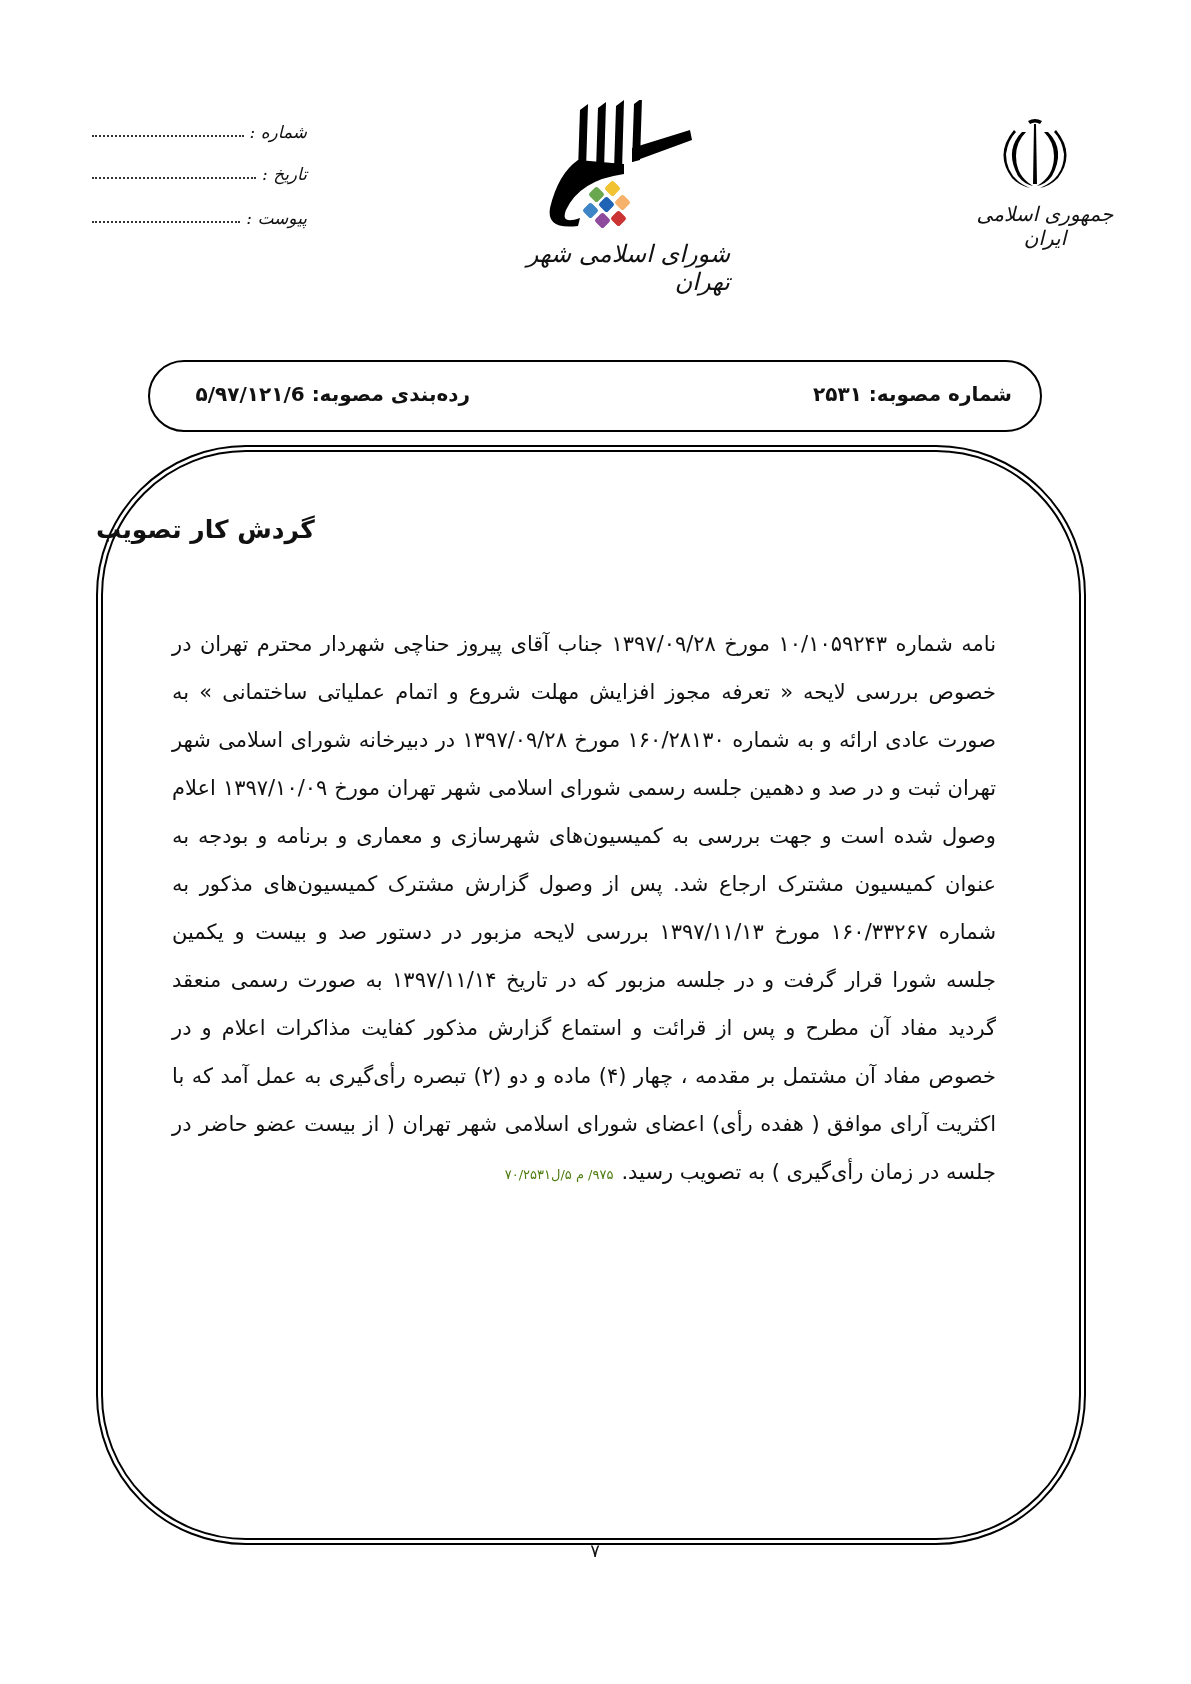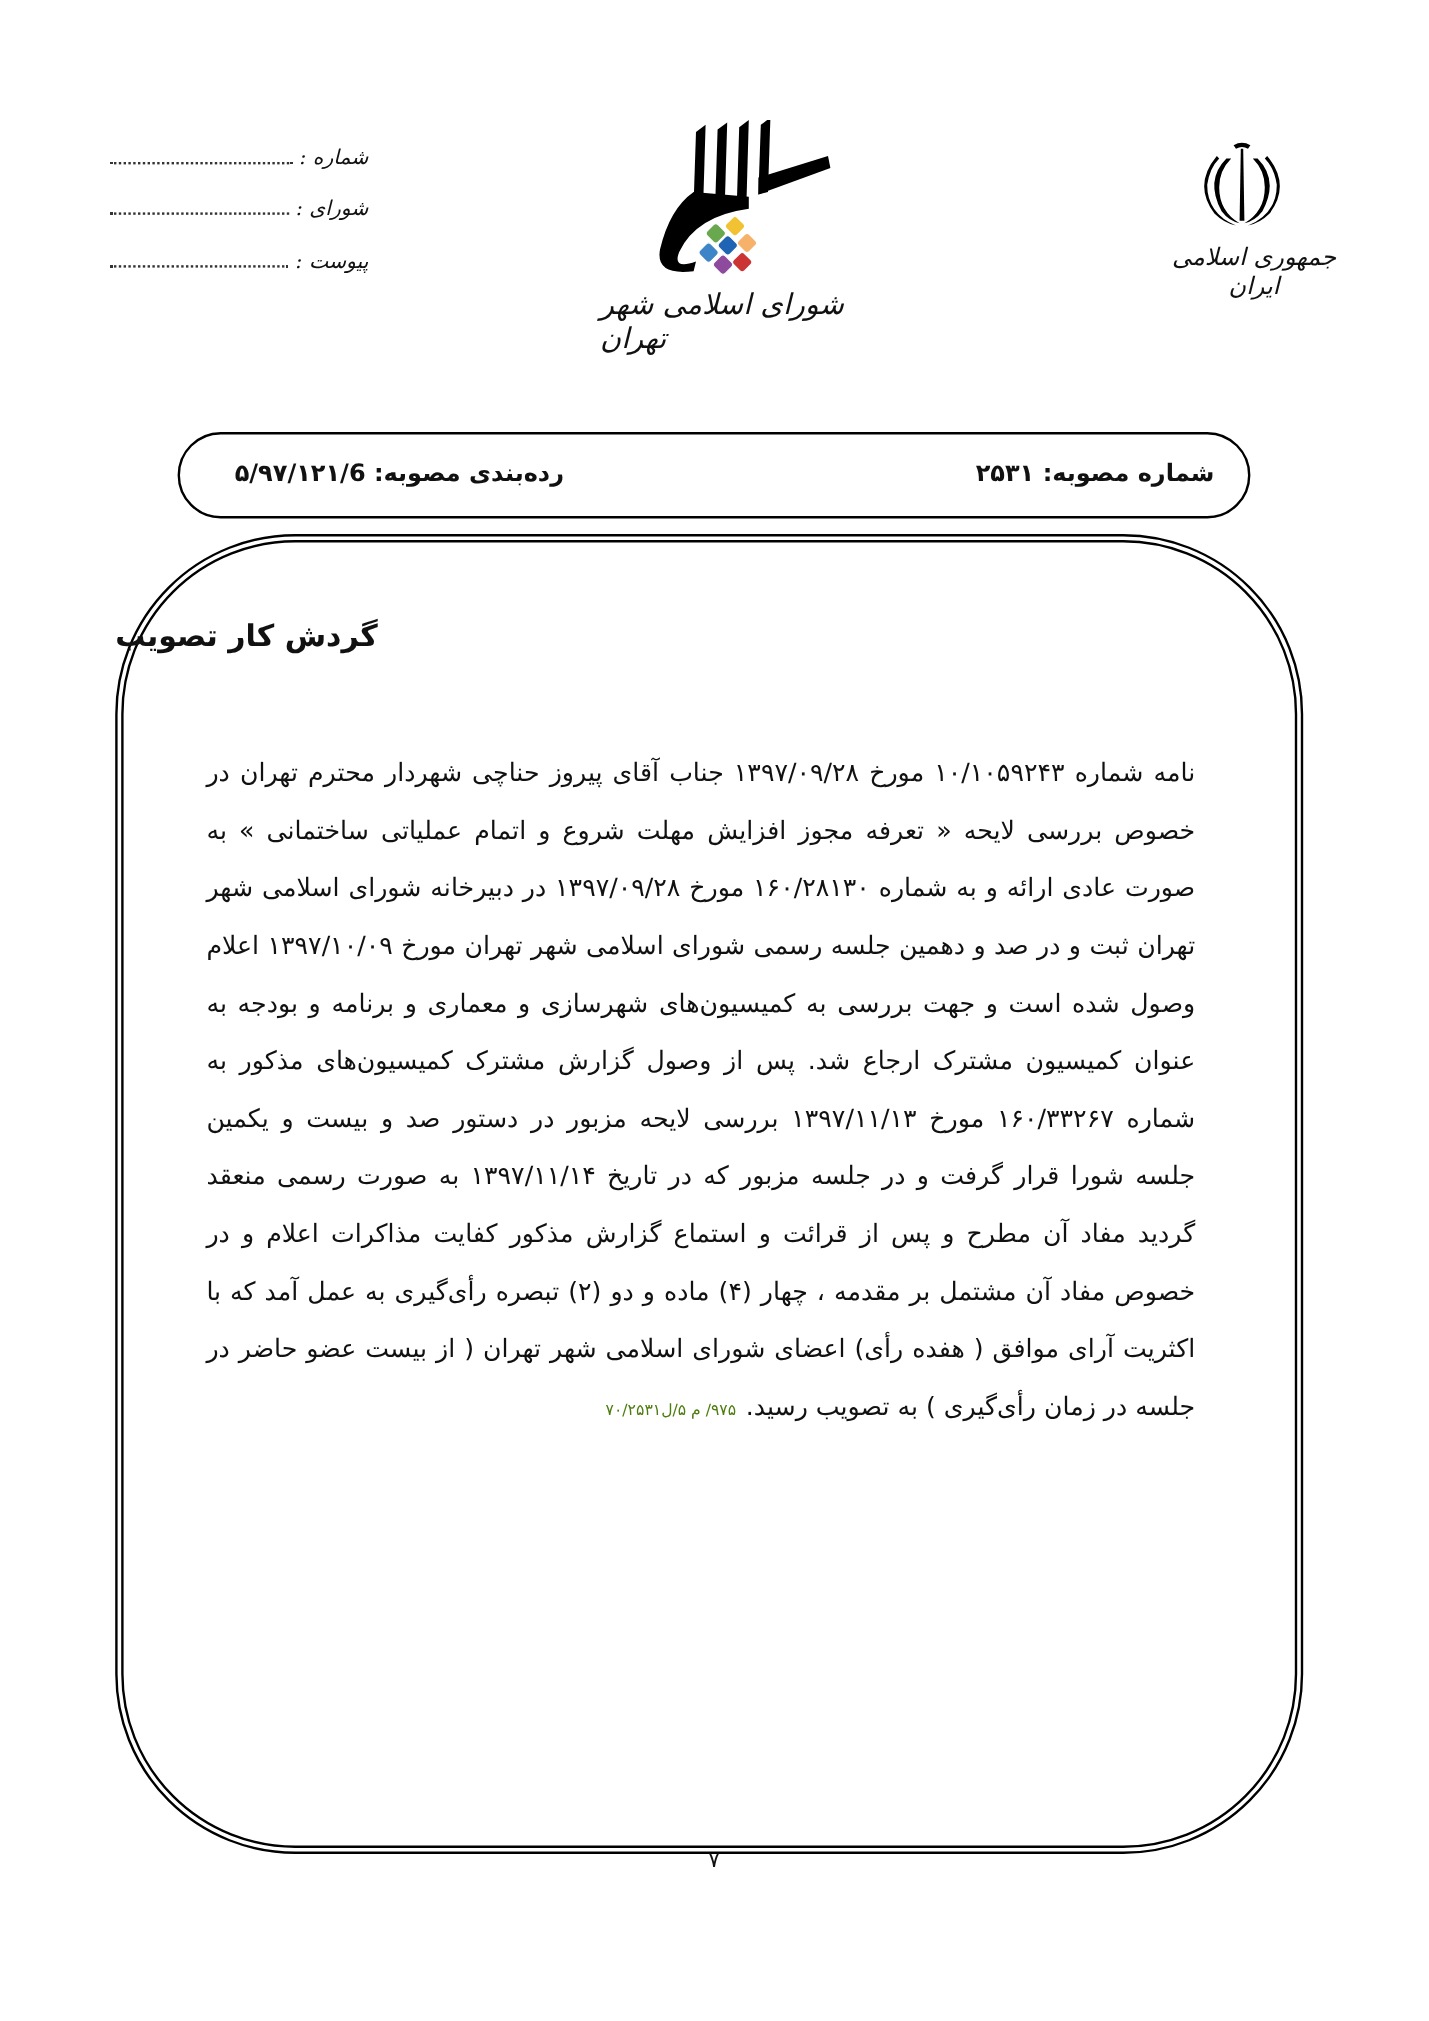--- a/index.html
+++ b/index.html
@@ -8,21 +8,21 @@
   .abs { position: absolute; }
 
   
   .field { position: absolute; left: 92px; width: 215px; height: 24px; direction: rtl;
            display: flex; align-items: flex-end; }
   .field .lbl { font-family: "DejaVu Serif", serif; font-style: italic; font-size: 17px; white-space: nowrap; }
   .field .dots { flex: 1; border-bottom: 2px dotted #333; margin: 0 6px 5px 0; height: 1px; }
 
   
   .council-logo { left: 520px; top: 100px; width: 190px; height: 190px; }
-  .council-name { left: 500px; top: 240px; width: 230px; text-align: left; direction: rtl;
+  .council-name { left: 500px; top: 240px; width: 230px; text-align: right; direction: rtl;
                   font-family: "DejaVu Serif", serif; font-style: italic; font-size: 24px; }
 
   
   .emblem { left: 1000px; top: 118px; width: 70px; height: 72px; }
   .republic-name { left: 960px; top: 202px; width: 170px; text-align: center; direction: rtl;
                    font-family: "DejaVu Serif", serif; font-style: italic; font-size: 20px; }
 
   
   .pill { left: 148px; top: 360px; width: 894px; height: 72px; border: 2px solid #000;
           border-radius: 38px; box-sizing: border-box; direction: rtl; }
@@ -43,21 +43,21 @@
   .page-num { left: 585px; top: 1540px; width: 20px; text-align: center; font-size: 18px; }
 </style>
 </head>
 <body>
 
 <div class="field" style="top:118px;align-items:flex-end;">
   <span class="lbl">شماره :</span>
   <span class="dots"></span>
 </div>
 <div class="field" style="top:160px;">
-  <span class="lbl">شورای :</span>
+  <span class="lbl">تاریخ :</span>
   <span class="dots"></span>
 </div>
 <div class="field" style="top:204px;">
   <span class="lbl">پیوست :</span>
   <span class="dots"></span>
 </div>
 
 <svg class="abs council-logo" viewBox="0 0 190 190">
   <g fill="#000">
     <path d="M60 10 L68 4 L66 70 L58 70 Z"></path>

